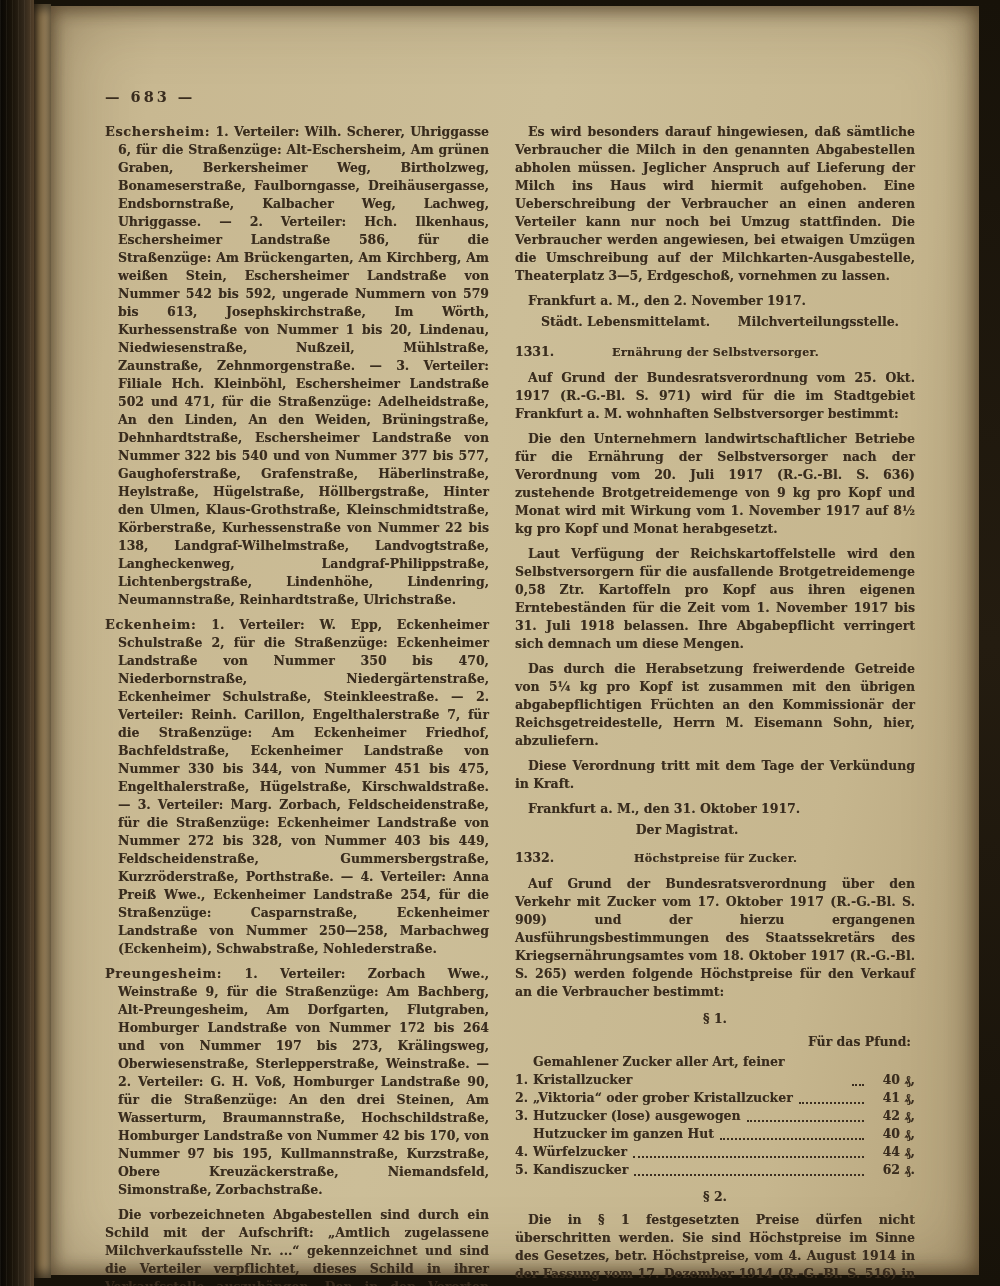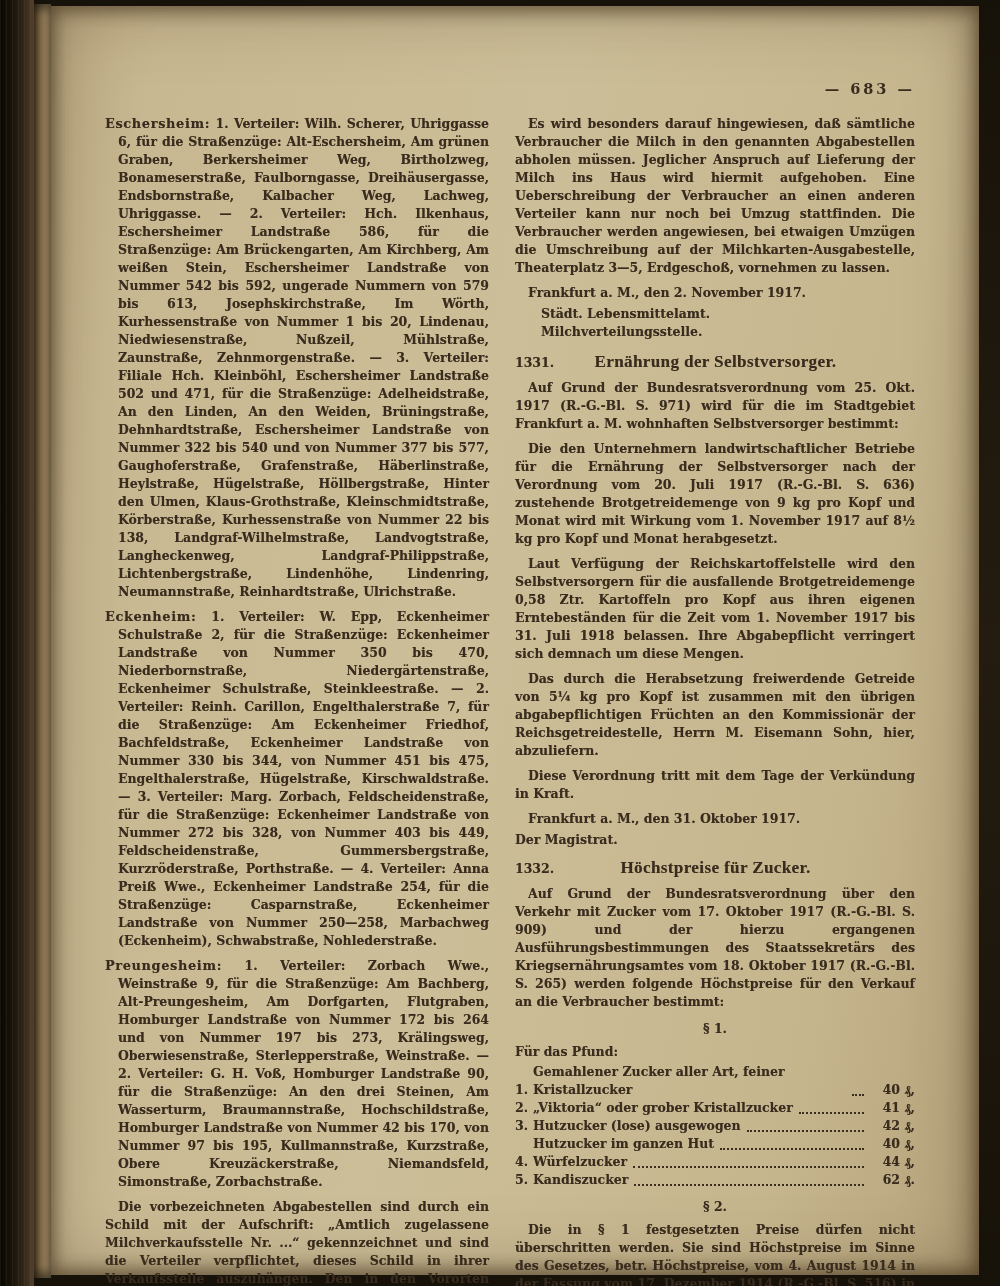--- a/index.html
+++ b/index.html
@@ -34,53 +34,53 @@
       inset 0 0 70px rgba(70,50,25,0.35),
       inset -10px 0 22px rgba(55,38,18,0.30),
       inset 7px 0 16px rgba(55,38,18,0.22),
       inset 0 8px 14px rgba(55,38,18,0.25),
       inset 0 -8px 14px rgba(55,38,18,0.25);
     padding: 70px 64px 30px 54px;
     box-sizing: border-box;
     color: #392c1e;
   }
   .page-header {
-    text-align: right;
+    text-align: left;
     font-size: 14.5px;
     font-weight: 700;
     letter-spacing: 3px;
-    margin: 4px 0 18px 0;
+    margin: 12px 0 18px 0;
     color: #392c1e;
   }
   .columns { display: flex; gap: 26px; }
   .col {
     font-size: 12.4px;
     line-height: 18px;
     font-weight: 700;
     text-align: justify;
     letter-spacing: 0.05px;
     text-shadow: 0.2px 0.2px 0.3px rgba(42,30,16,0.45);
   }
   .col-left { width: 384px; flex: none; }
   .col-right { flex: 1; }
   p { margin: 0 0 7px 0; }
   .district { padding-left: 13px; text-indent: -13px; }
   .district-name { letter-spacing: 0.7px; font-size: 12.8px; }
   .indent { text-indent: 13px; }
   .dateline { text-indent: 13px; text-align: left; margin: 2px 0 3px 0; }
   .sig-row {
     display: flex; justify-content: space-between;
-    padding: 0 16px 0 26px; margin: 0 0 12px 0; text-align: left; flex-direction: column;
+    padding: 0 16px 0 26px; margin: 0 0 12px 0; text-align: left;
   }
   .section-head { display: flex; align-items: baseline; margin: 10px 0 7px 0; }
   .sec-num { min-width: 38px; text-align: center; }
-  .sec-title { flex: 1; text-align: center; padding-right: 38px; font-size: 17px; letter-spacing: 0.4px; font-family: Liberation Serif, serif; }
-  .magistrat { text-align: left; padding-right: 56px; margin: 0 0 6px 0; }
+  .sec-title { flex: 1; text-align: center; padding-right: 38px; font-size: 11px; letter-spacing: 0.4px; }
+  .magistrat { text-align: center; padding-right: 56px; margin: 0 0 6px 0; }
   .para-head { text-align: center; margin: 9px 0 5px 0; }
-  .pfund { text-align: left; padding-right: 4px; margin: 0 0 2px 0; }
+  .pfund { text-align: right; padding-right: 4px; margin: 0 0 2px 0; }
   .price-list { margin: 0 0 7px 0; }
   .price-row { display: flex; align-items: flex-end; text-align: left; }
   .row-num { width: 18px; flex: none; }
   .row-label { flex: 0 1 auto; }
   .row-dots { flex: 1 1 14px; min-width: 12px; border-bottom: 2px dotted #3a2d1f; margin: 0 5px 3px 6px; }
   .row-price { flex: none; width: 46px; text-align: right; white-space: nowrap; }
 </style>
 </head>
 <body>
 

